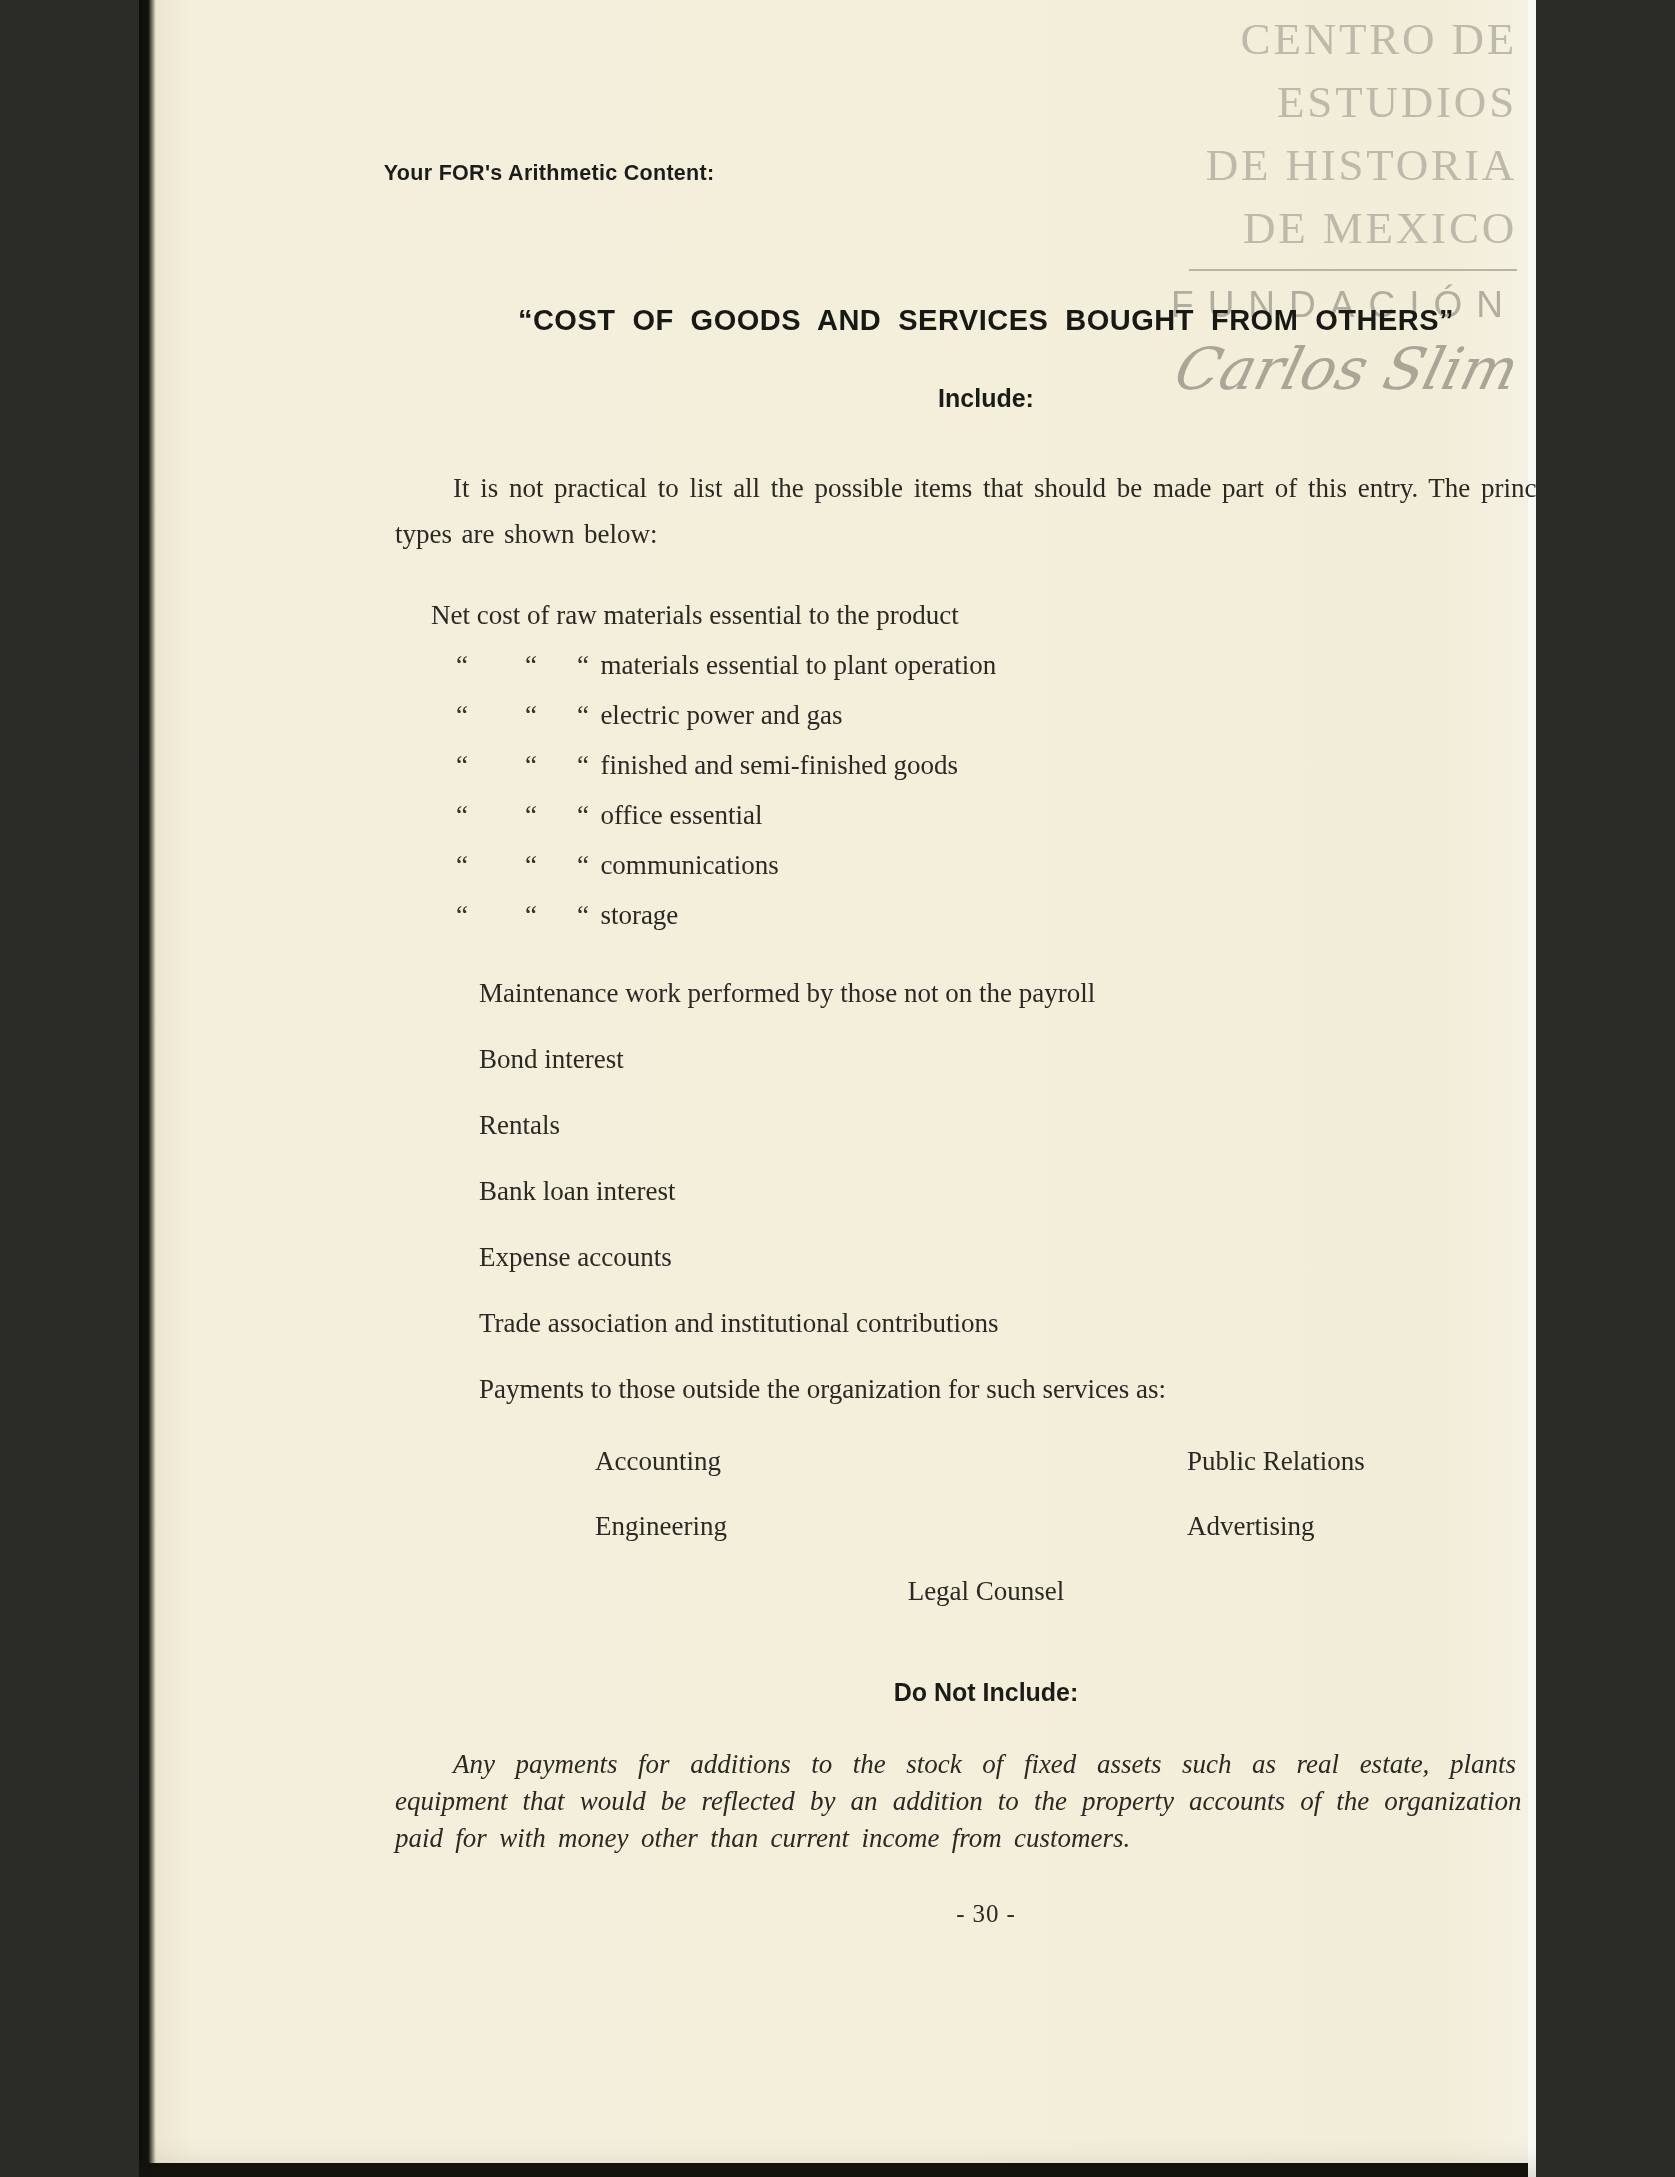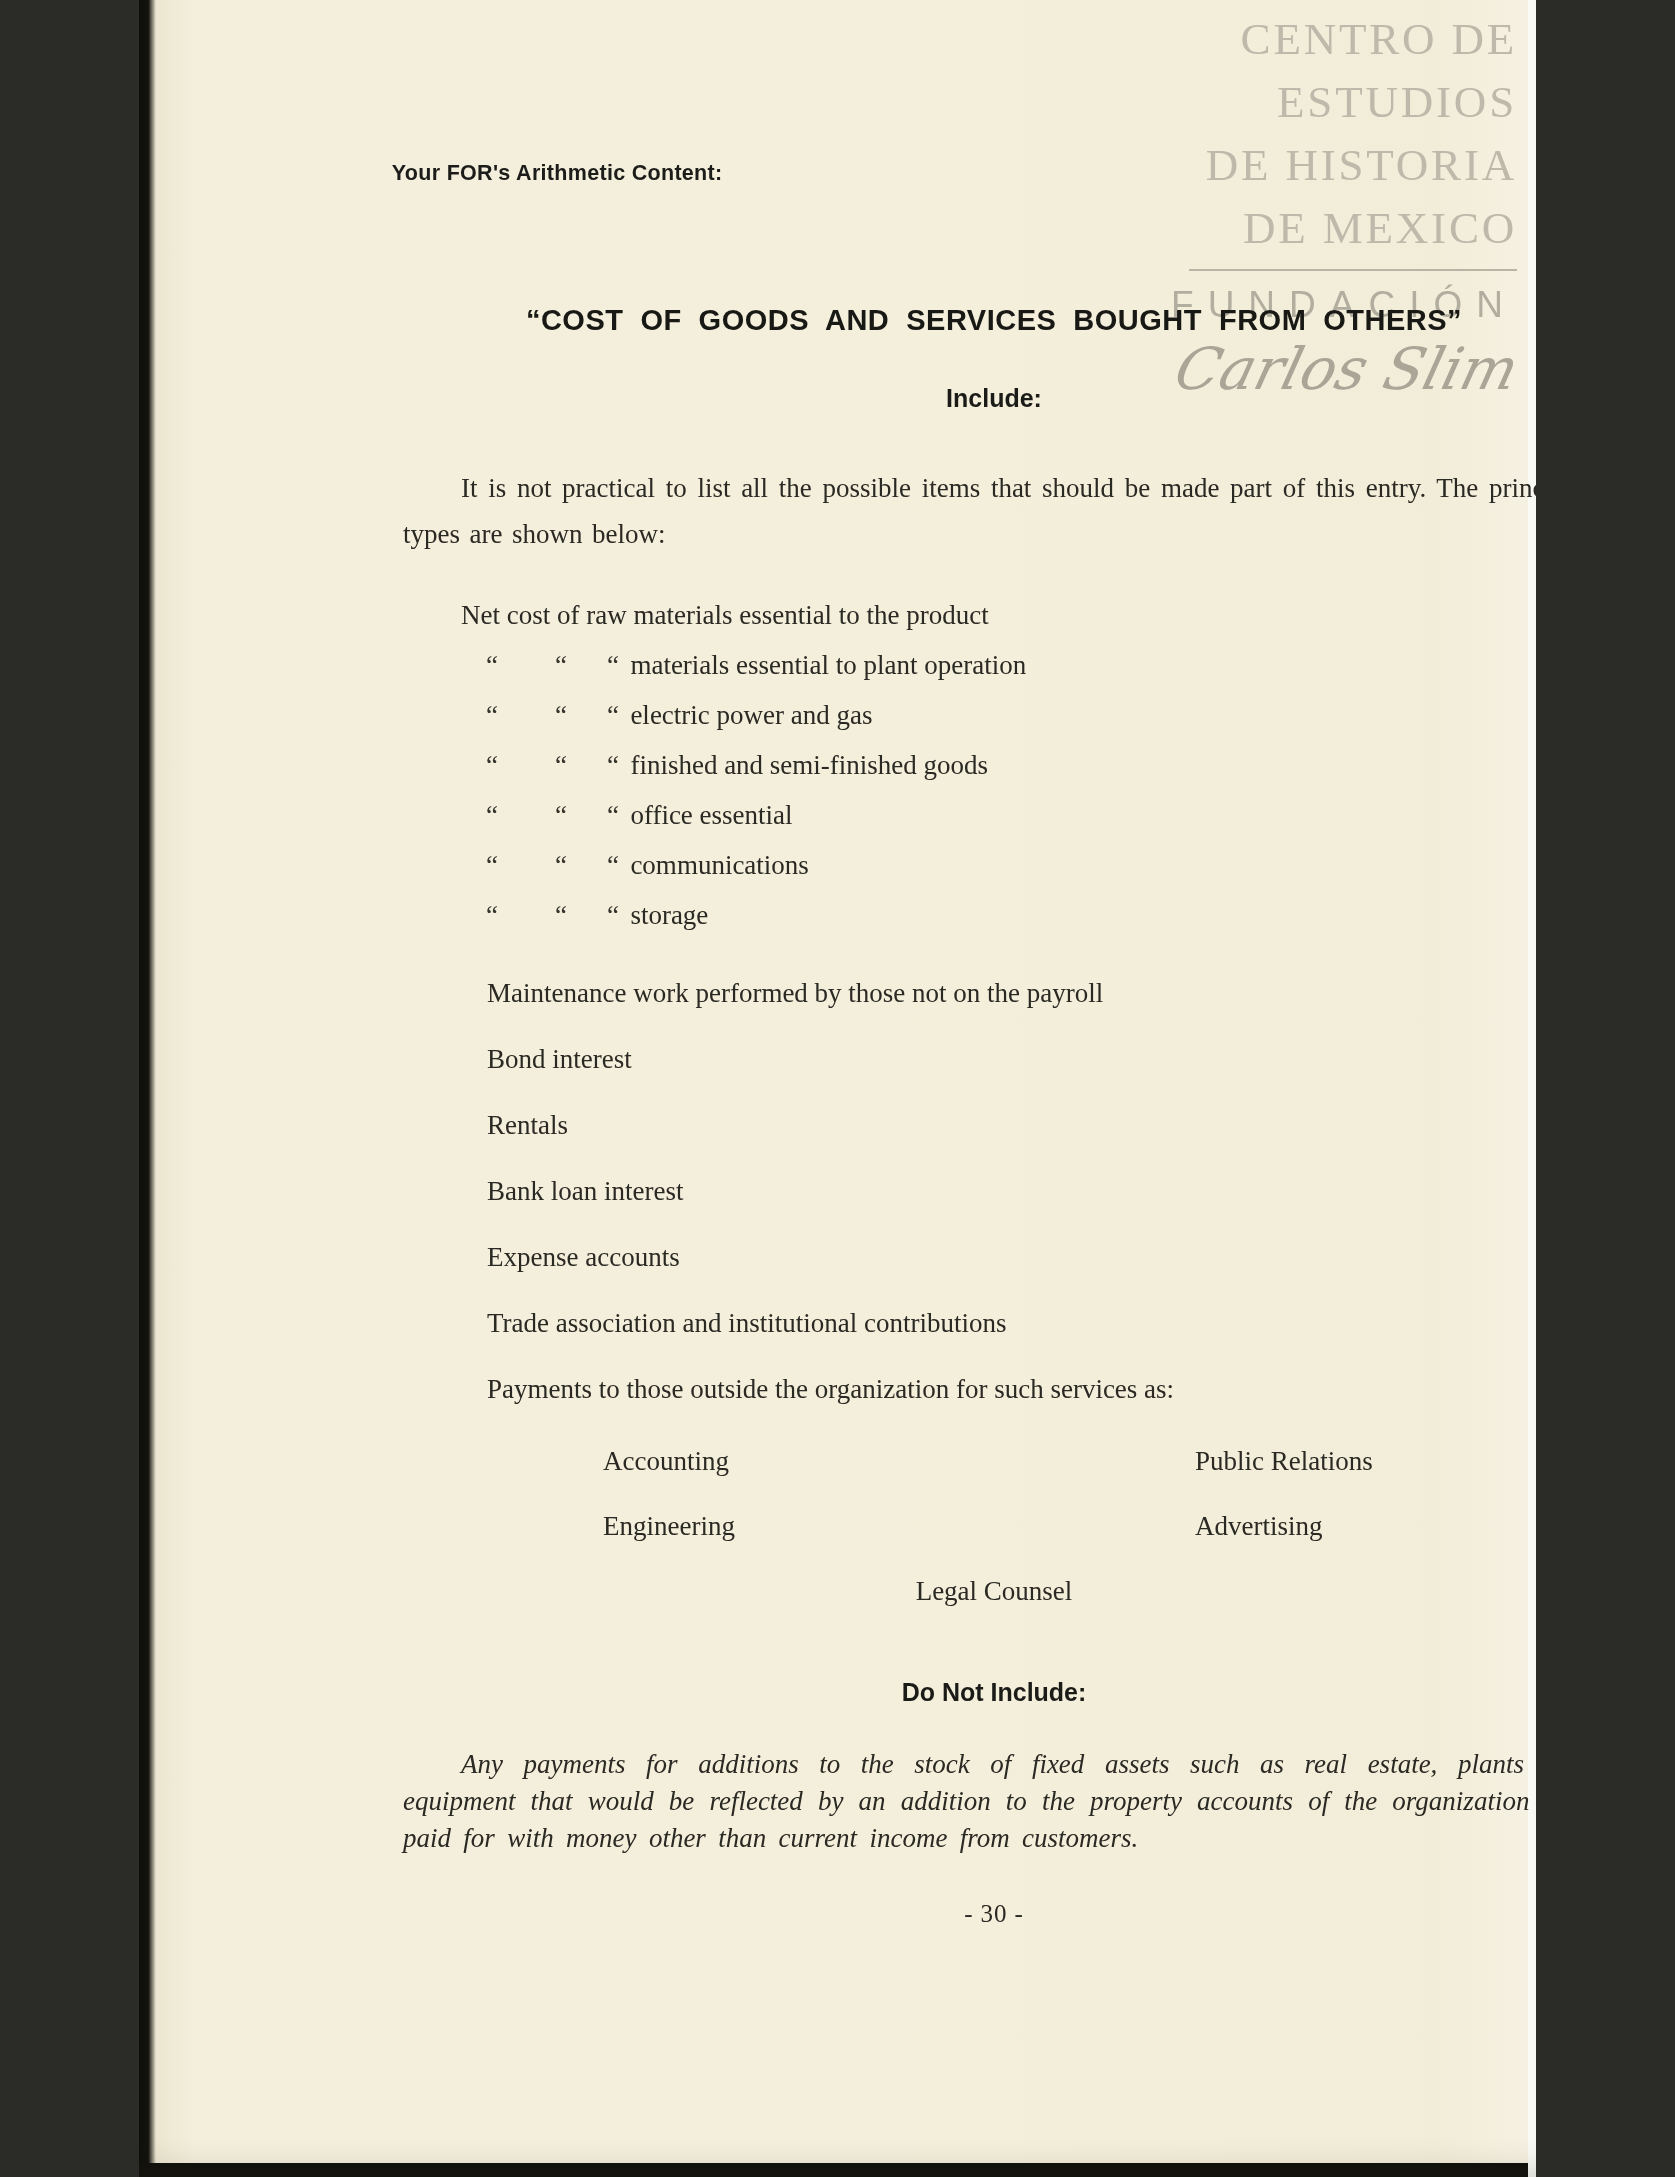--- a/index.html
+++ b/index.html
@@ -67,21 +67,21 @@
     font-size: 58px;
     transform: skewX(-14deg);
     transform-origin: right;
     color: #a9a597;
     white-space: nowrap;
   }
 
   
   .content {
     position: absolute;
-    left: 264px; top: 0;
+    left: 256px; top: 0;
     width: 1182px;
   }
 
   .header-label {
     margin: 161px 0 0 -11.2px;
     font-family: "Liberation Sans", sans-serif;
     font-weight: bold;
     font-size: 21.5px;
     letter-spacing: 0.3px;
     color: #1c1c1a;
@@ -111,21 +111,21 @@
     margin-top: 52px;
     font-size: 27px;
     line-height: 46px;
     text-indent: 58px;
     text-align: justify;
     word-spacing: 2.8px;
   }
 
   .list {
     margin-top: 43px;
-    margin-left: 58px;
+    margin-left: 36px;
     font-size: 27px;
     line-height: 31px;
   }
   .ditto-row { padding-left: 25px; margin-top: 19px; white-space: nowrap; }
   .dm { display: inline-block; font-size: 27px; color: #34332c; }
   .dm-1 { width: 69px; }
   .dm-2 { width: 52px; }
   .dm-3 { width: 23.4px; }
 
   .plain-items { margin-top: 47px; margin-left: 84px; font-size: 27px; line-height: 31px; }

